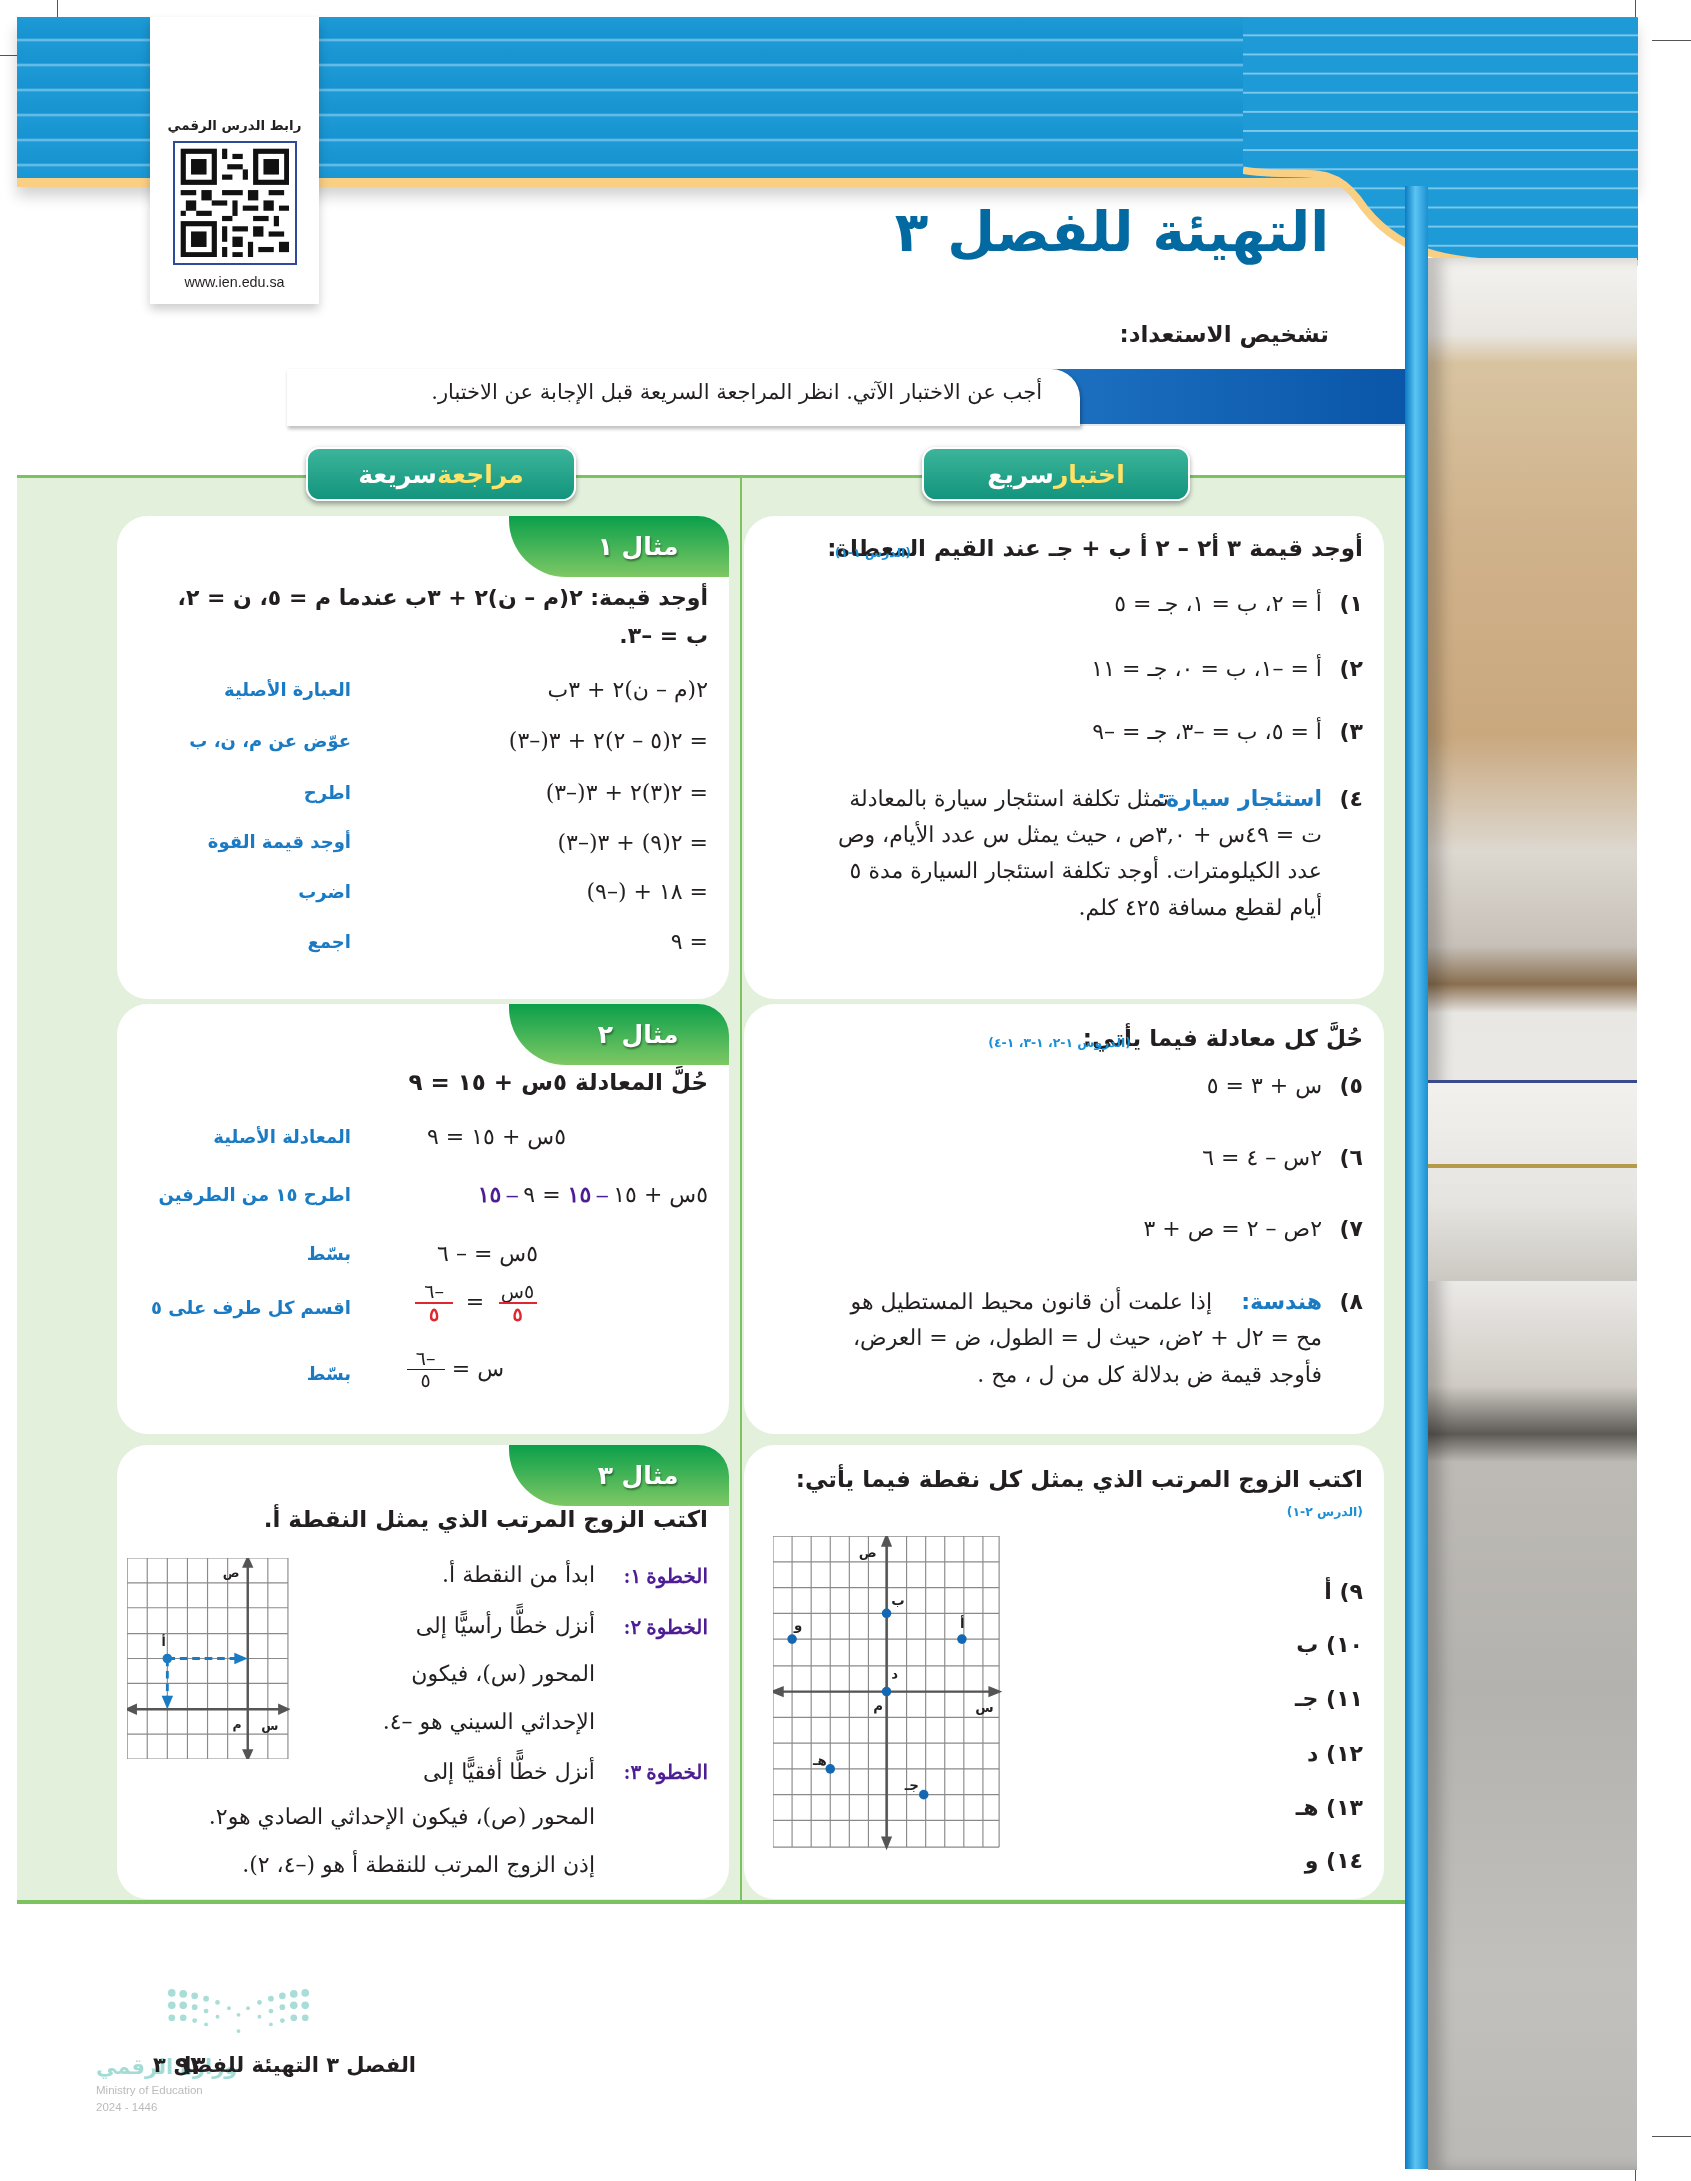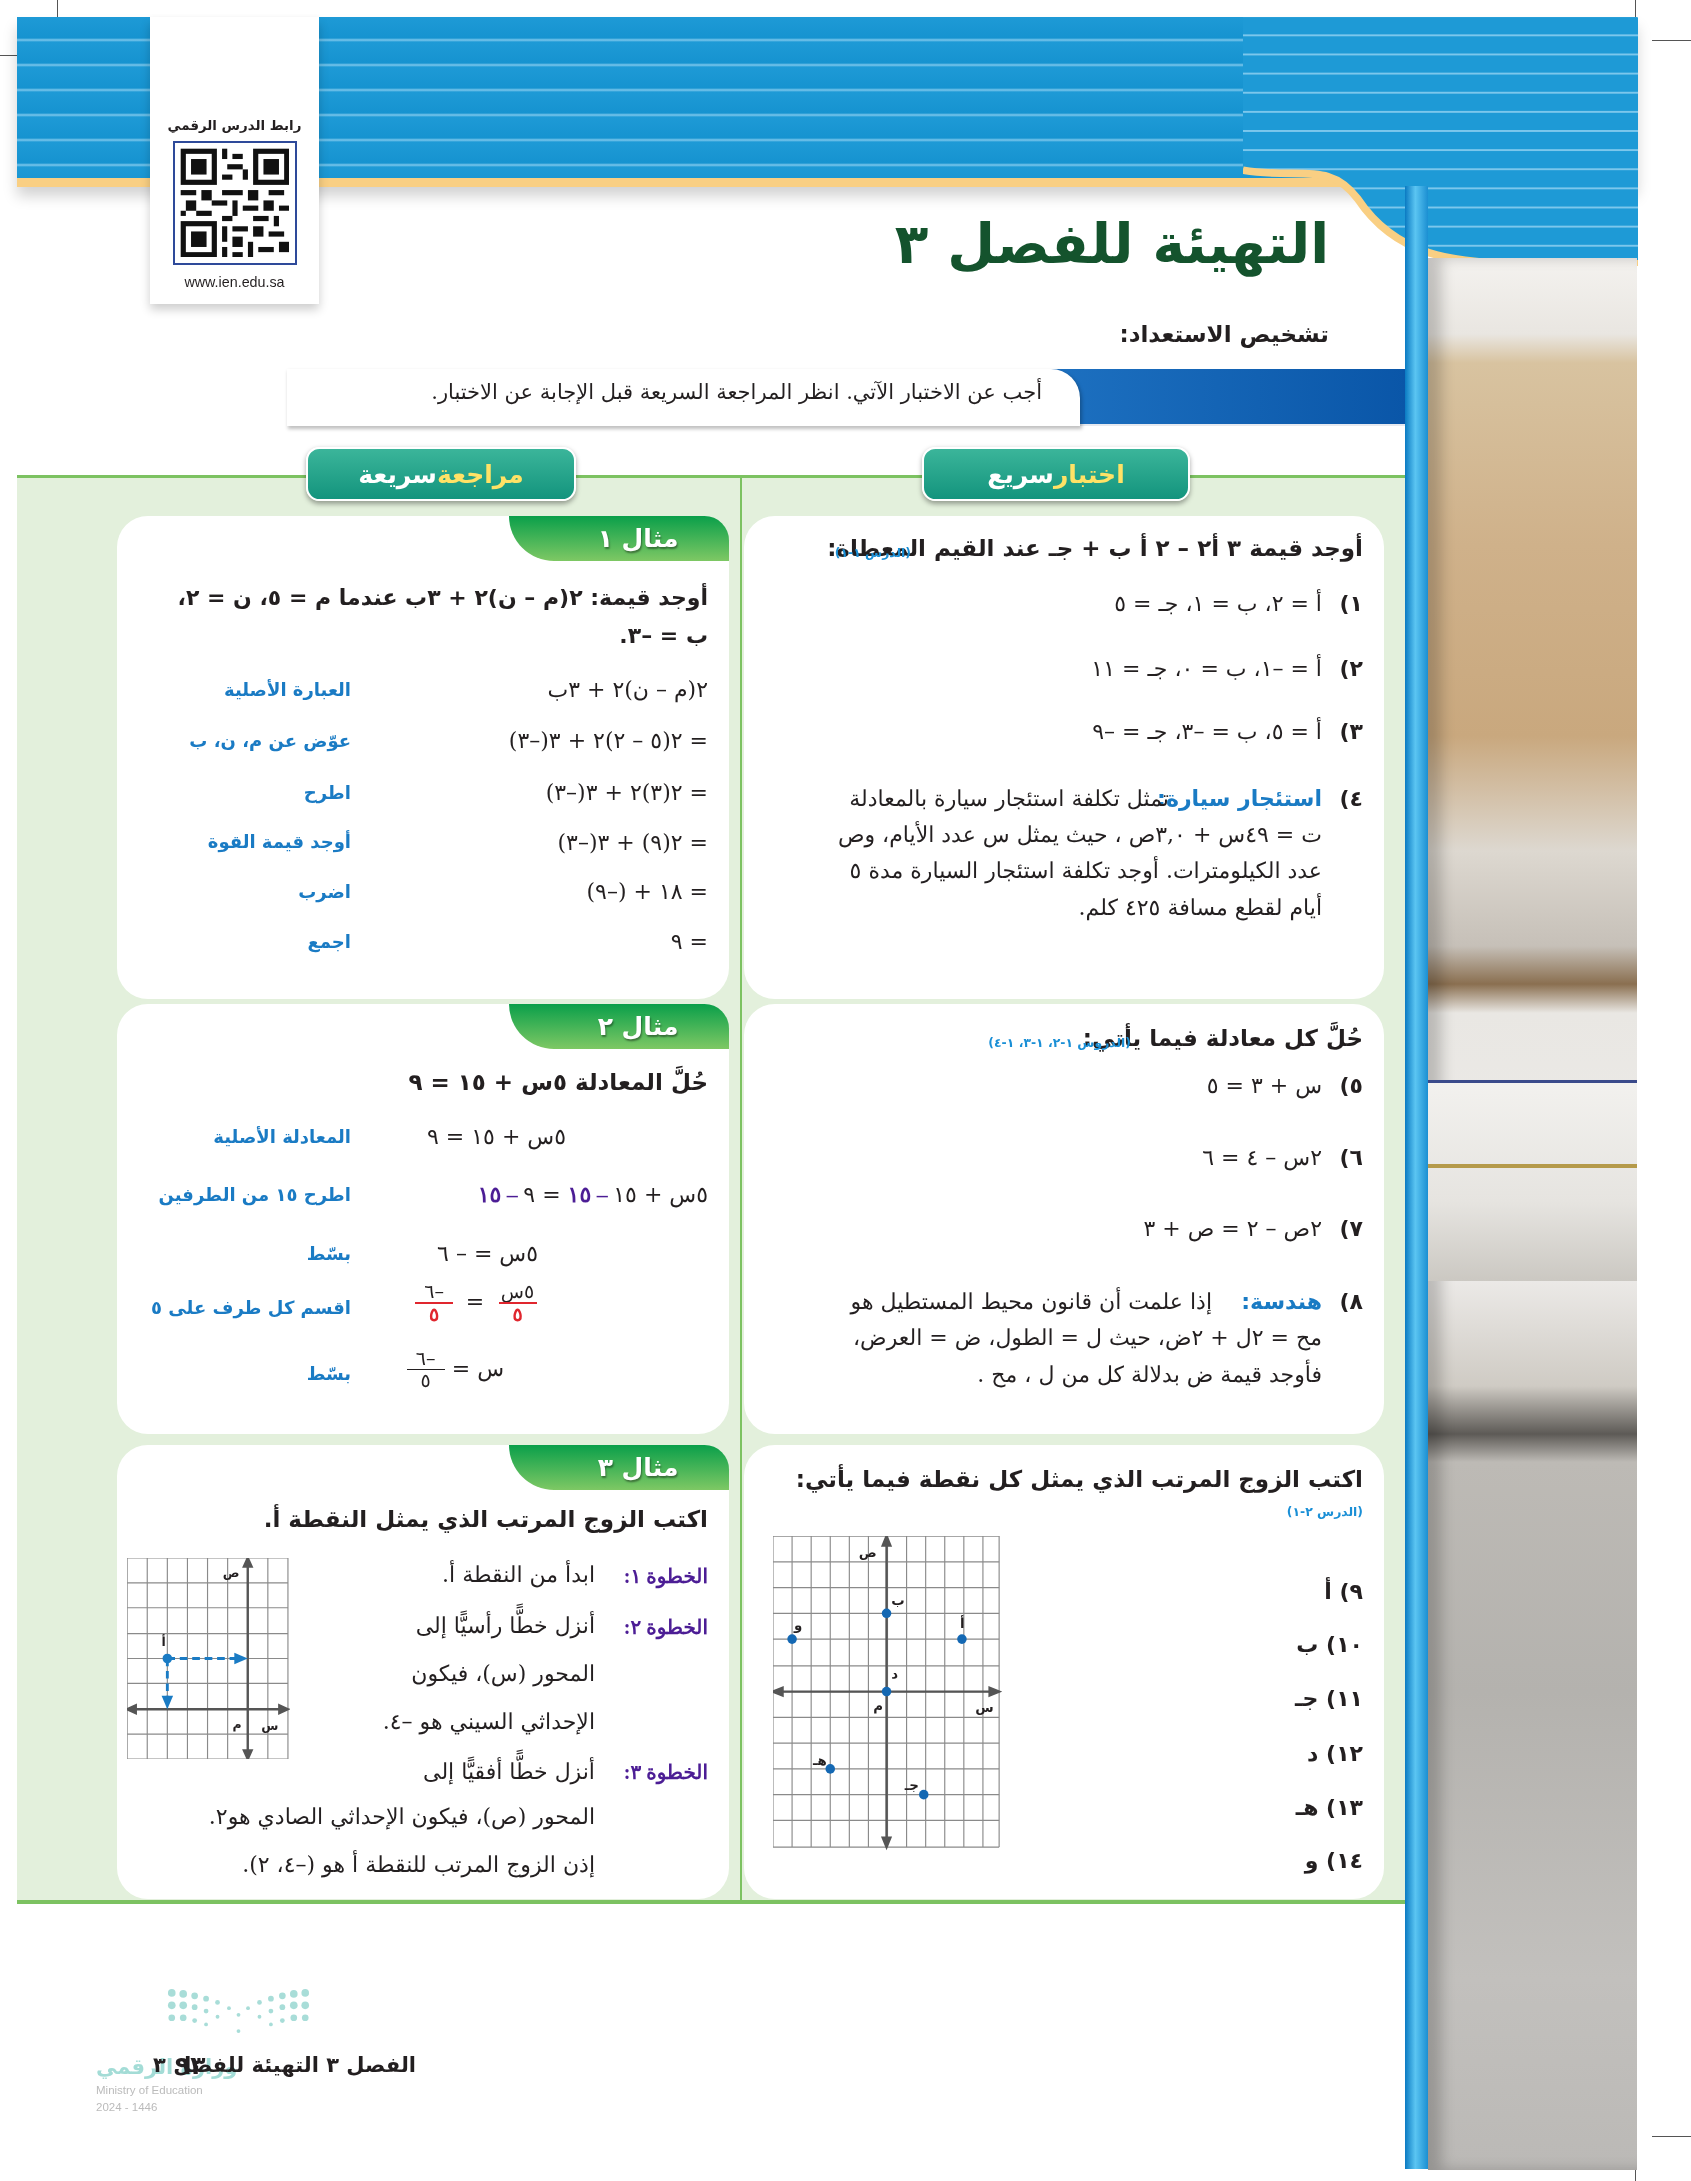--- a/index.html
+++ b/index.html
@@ -41,22 +41,22 @@
   }
   .photo-plane {
     position: absolute; left: 1428px; top: 1080px; width: 209px; height: 201px;
     background: linear-gradient(180deg, #f2f1ee 0%, #e6e4e0 60%, #cbc8c2 100%);
     border-top: 3.8px solid #3a4a8a;
   }
   .photo-plane-stripe { position: absolute; left: 1428px; top: 1164px; width: 209px; height: 3.8px; background: #b59a4a; }
 
   
   .page-title {
-    position: absolute; right: 363px; top: 212px; font-size: 55px; font-weight: bold;
-    color: #14532d; direction: rtl; font-family: "DejaVu Sans", sans-serif;
+    position: absolute; right: 363px; top: 200px; font-size: 55px; font-weight: bold;
+    color: #0369a1; direction: rtl; font-family: "DejaVu Sans", sans-serif;
   }
   .subtitle {
     position: absolute; right: 363px; top: 321px; font-size: 23px; font-weight: bold; direction: rtl;
   }
 
   
   .banner {
     position: absolute; left: 287px; top: 369px; width: 1118px; height: 57px;
     background: linear-gradient(90deg, #c9d3ea 0%, #7fa0d6 40%, #1c6fbf 70%, #0a56a8 100%);
     border-bottom: 2.9px solid #e6e9ef;
@@ -94,21 +94,21 @@
     position: absolute; background: #fff; border-radius: 31px;
   }
   .card-l1 { left: 117px; top: 516px; width: 612px; height: 483px; }
   .card-l2 { left: 117px; top: 1004px; width: 612px; height: 430px; }
   .card-l3 { left: 117px; top: 1445px; width: 612px; height: 454px; }
   .card-r1 { left: 744px; top: 516px; width: 640px; height: 483px; }
   .card-r2 { left: 744px; top: 1004px; width: 640px; height: 430px; }
   .card-r3 { left: 744px; top: 1445px; width: 640px; height: 454px; }
 
   .ex-tab {
-    position: absolute; width: 220px; height: 45px; right: 0; top: 0;
+    position: absolute; width: 220px; height: 61px; right: 0; top: 0;
     background: linear-gradient(180deg, #0a9f4a 0%, #7ec864 100%);
     border-radius: 0 31px 0 57px;
     color: #fff; font-size: 25px; font-weight: bold; direction: rtl;
     display: flex; align-items: center; justify-content: center; padding-left: 38px;
     text-shadow: 1px 1.9px 1.9px rgba(0,0,0,0.4);
   }
   .txt { position: absolute; font-size: 22px; direction: rtl; white-space: nowrap; font-family: "DejaVu Serif", serif; }
   .bold { font-weight: bold; font-family: "DejaVu Sans", sans-serif; }
   .blue { color: #1a7bc4; font-weight: bold; font-family: "DejaVu Sans", sans-serif; }
   .red { color: #4c1d95; font-weight: bold; font-family: Liberation Serif, serif; }

